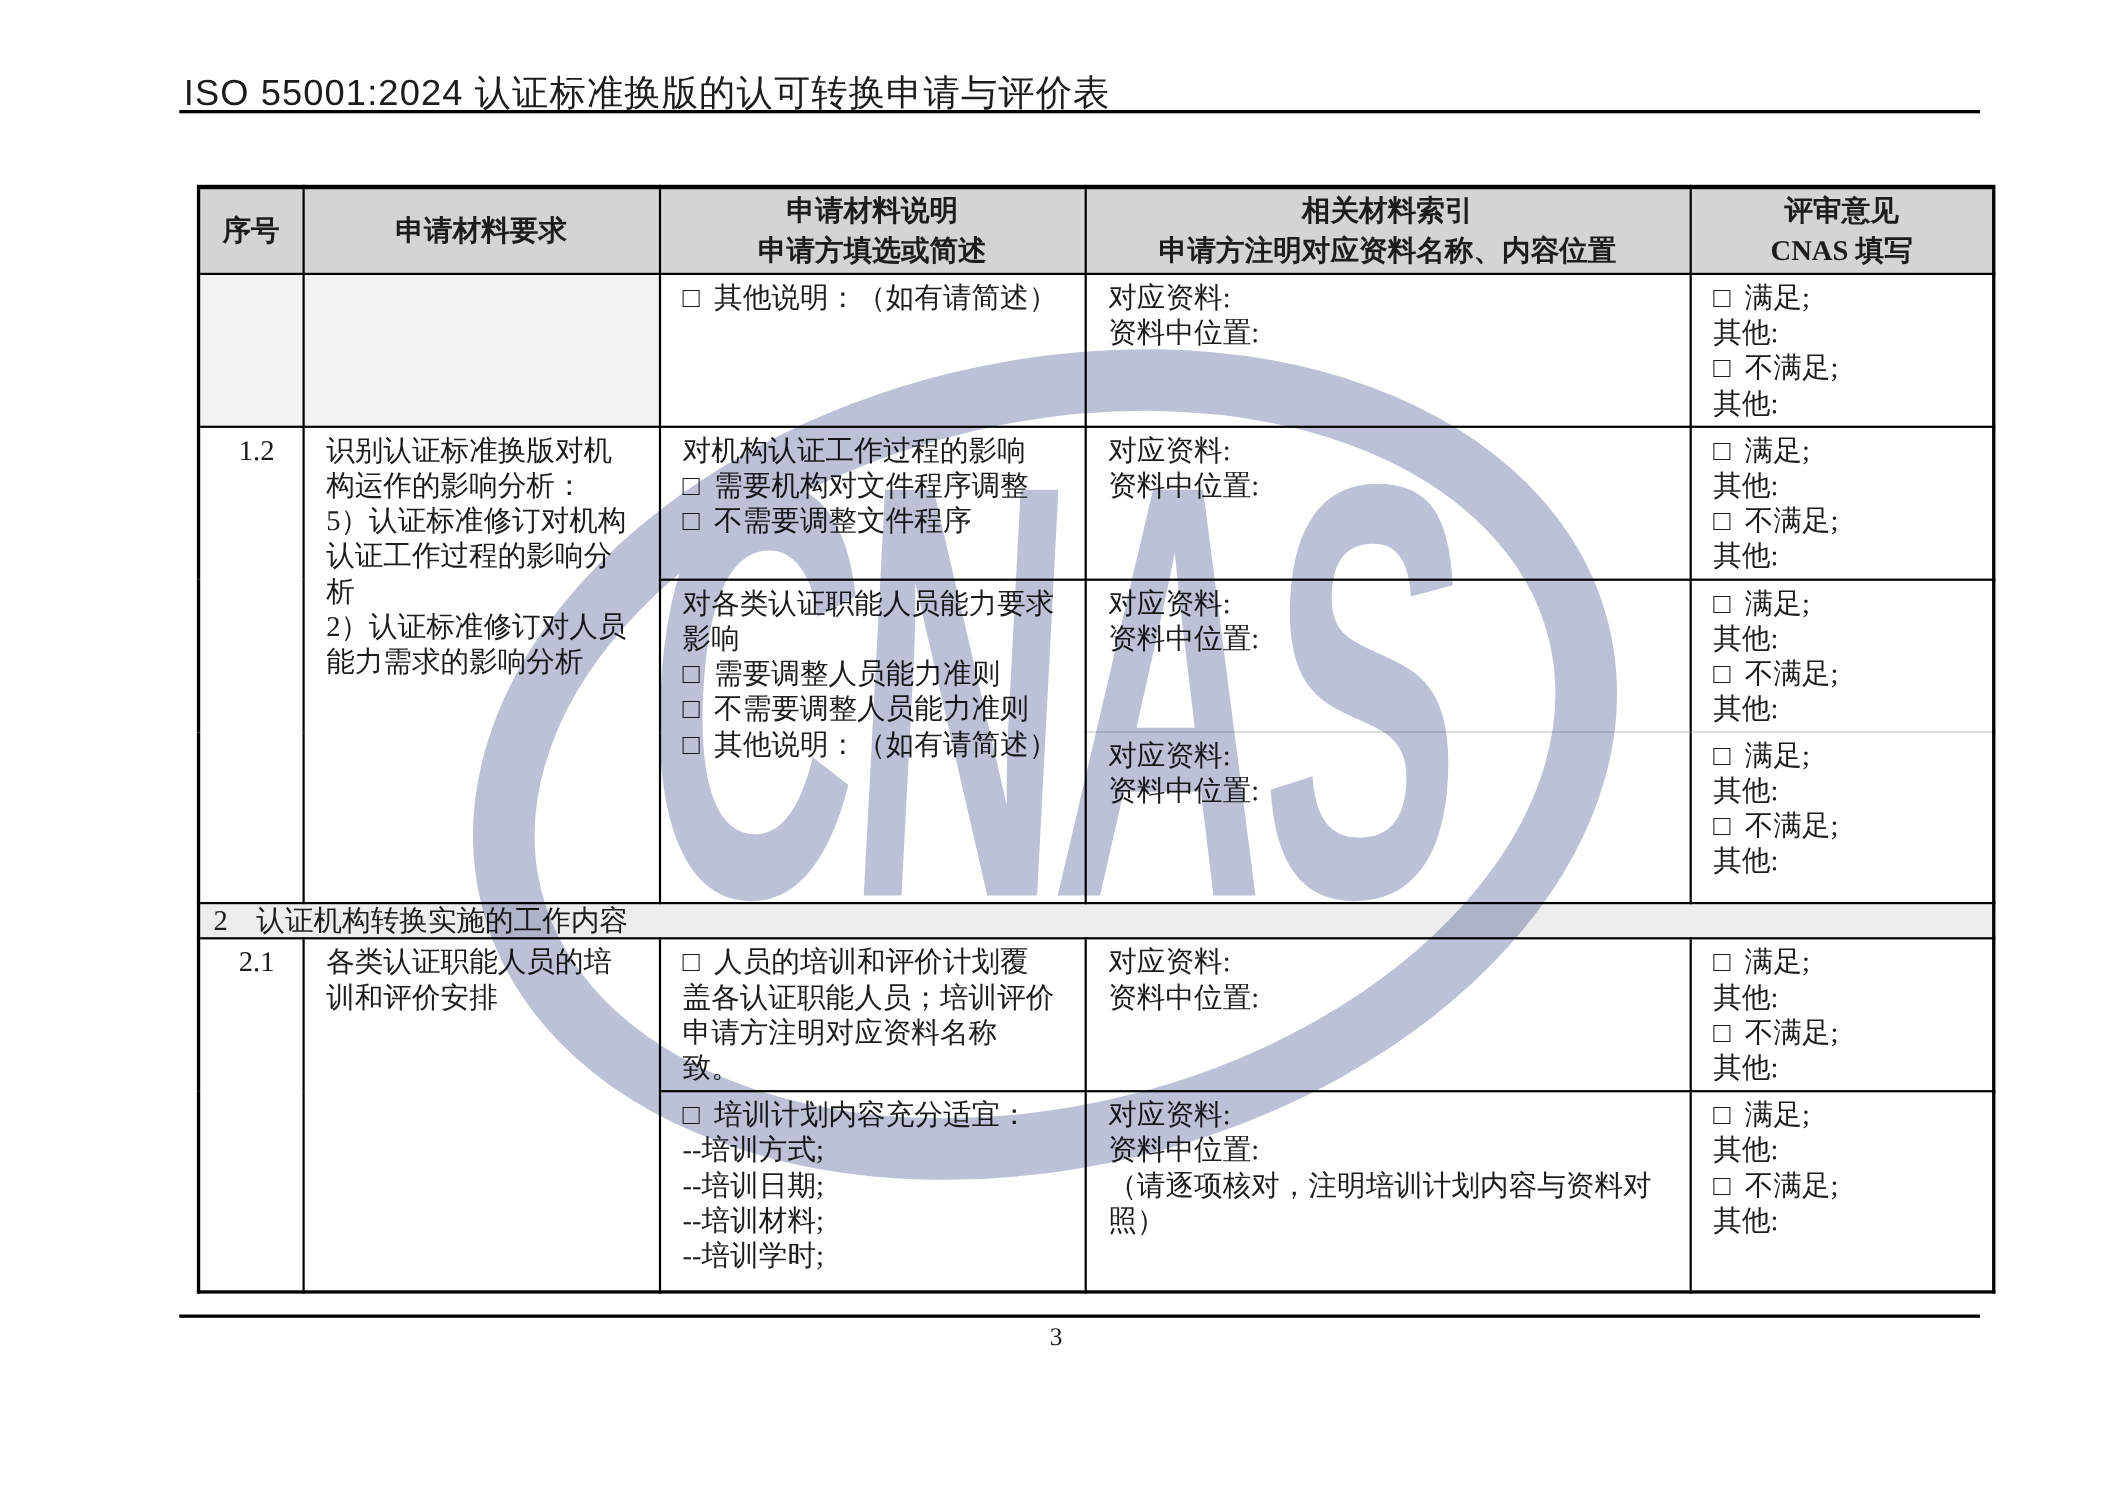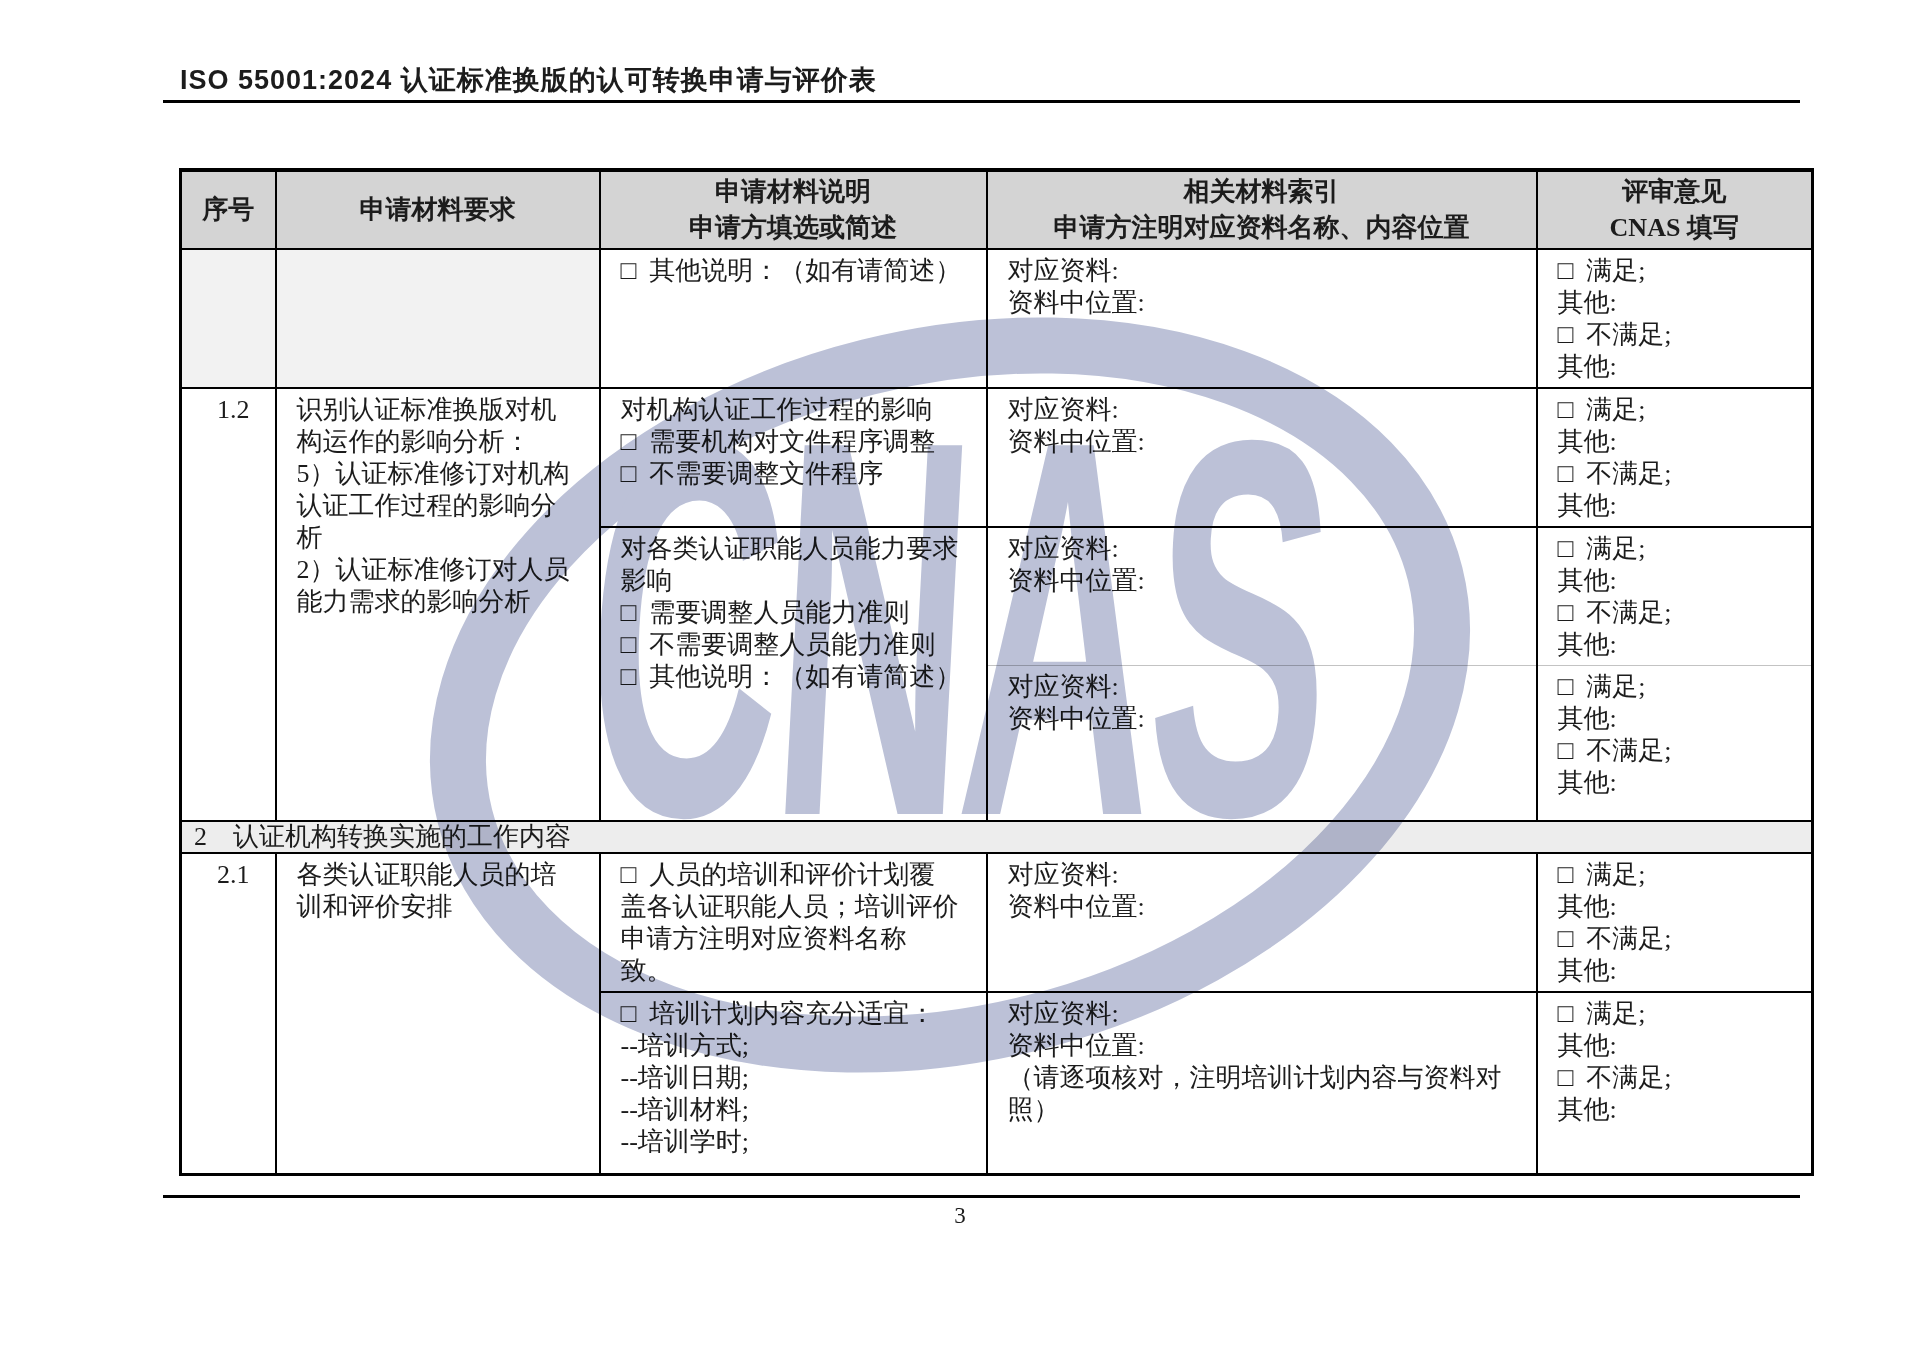--- a/index.html
+++ b/index.html
@@ -5,22 +5,22 @@
   * { margin:0; padding:0; box-sizing:border-box; }
   html,body { width:1920px; height:1357px; }
   body {
     background:#ffffff;
     font-family:"Liberation Serif","DejaVu Serif",serif;
     color:#1c1c1c;
   }
   .page { position:relative; width:1920px; height:1357px; background:#ffffff; overflow:hidden; }
 
   .doc-title {
-    position:absolute; left:180px; top:62px;
-    font-size:27px; font-weight:bold; letter-spacing:1px;
+    position:absolute; left:167px; top:62px;
+    font-size:33px; font-weight:normal; letter-spacing:1px;
     font-family:"Liberation Sans","DejaVu Sans",sans-serif;
     white-space:pre;
   }
   .title-rule { position:absolute; left:163px; top:100px; width:1637px; height:3px; background:#000; }
 
   .app-table {
     position:absolute; left:179px; top:168px; width:1632px;
     border-collapse:collapse; table-layout:fixed;
     border:3px solid #000; border-top:4px solid #000;
   }

